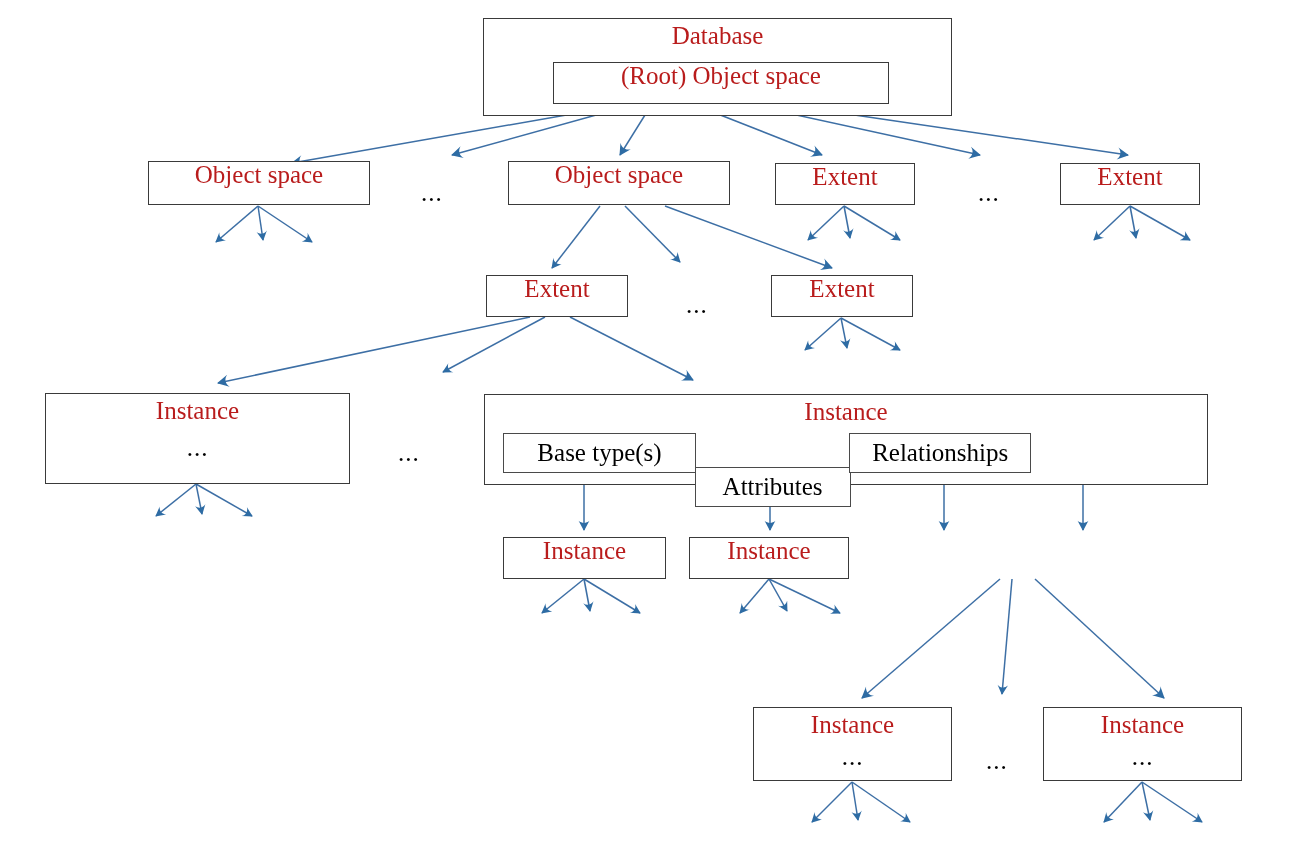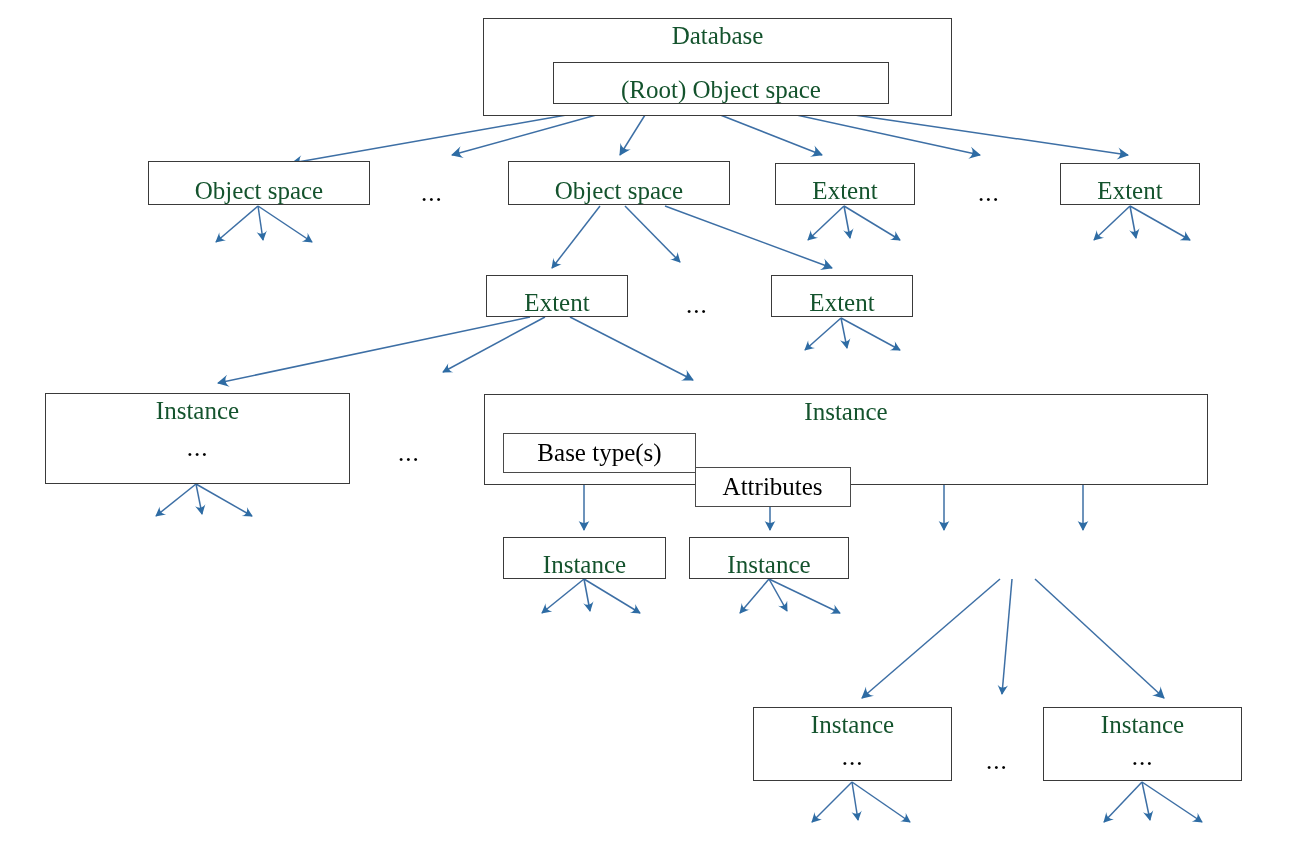--- a/index.html
+++ b/index.html
@@ -30,27 +30,27 @@
     position: absolute;
     box-sizing: border-box;
     background: #ffffff;
     border: 1.4px solid #3a3a3a;
     display: flex;
     flex-direction: column;
     align-items: center;
     color: #000000;
   }
   .node-box.plain {
-    justify-content: flex-end;
+    justify-content: flex-start;
   }
   .node-label {
     font-size: 25px;
     line-height: 1.04;
     white-space: nowrap;
-    color: #14532d;
+    color: #b91c1c;
   }
   .node-dots {
     font-size: 25px;
     letter-spacing: 1px;
     line-height: 1;
     color: #000;
   }
   .gap-dots {
     position: absolute;
     font-size: 25px;
@@ -211,20 +211,23 @@
   <div class="node-box" style="left:484px; top:394px; width:724px; height:91px;">
     <div class="node-label title-top">Instance</div>
   </div>
   <div class="inner-row" style="left:503px; top:433px; width:685px; height:40px;">
     <div class="inner-cell" style="width:193px;">
       <span>Base type(s)</span>
     </div>
     <div class="inner-cell" style="width:156px;margin-top:34px;">
       <span>Attributes</span>
     </div>
+    <div class="inner-cell" style="width:182px;">
+      <span>Relationships</span>
+    </div>
   </div>
 
   <div class="node-box plain" style="left:503px; top:537px; width:163px; height:42px;">
     <div class="node-label">Instance</div>
   </div>
 
   <div class="node-box plain" style="left:689px; top:537px; width:160px; height:42px;">
     <div class="node-label">Instance</div>
   </div>
 

